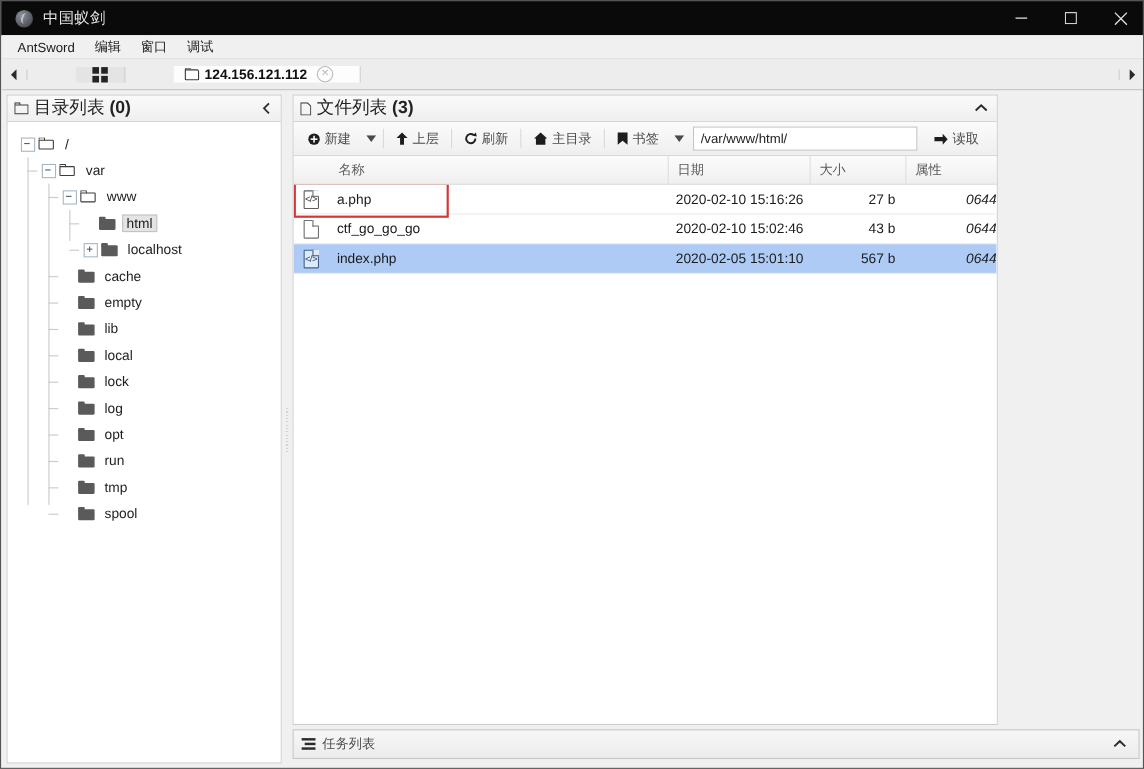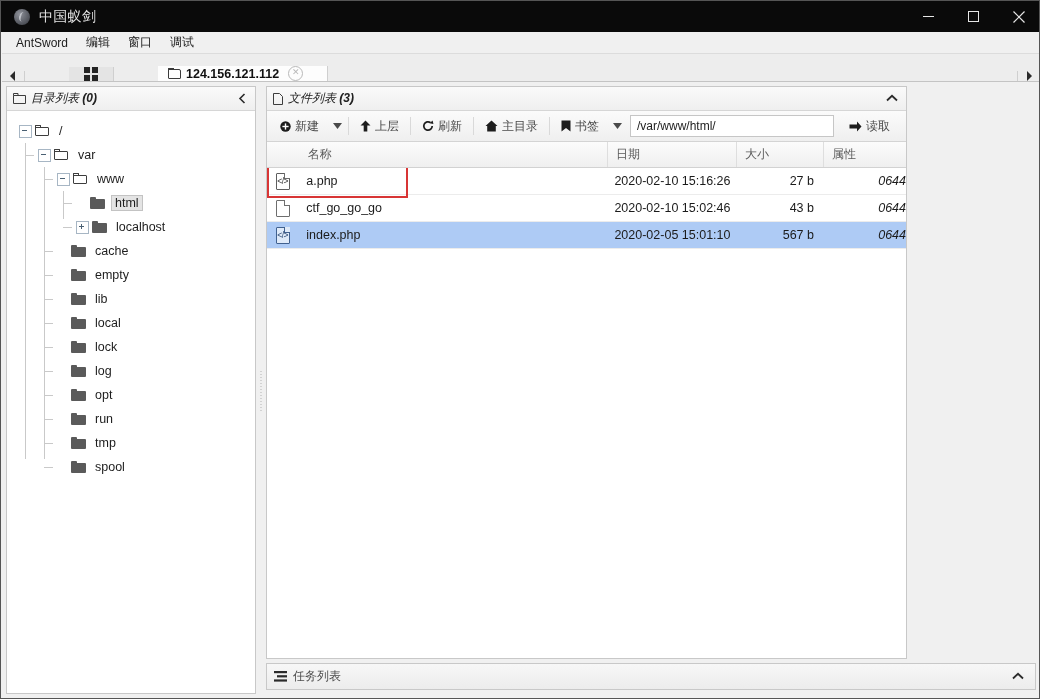--- a/index.html
+++ b/index.html
@@ -63,21 +63,21 @@
     padding: 2px 8px; margin-left: 2px;
     white-space: nowrap;
   }
   .menu-item:first-child { margin-left: 6px; }
 
   
   .tabstrip {
     position: absolute; left: 1px; top: 53px; width: 1038px; height: 28px;
     background: #ededed;
     border-bottom: 1px solid #c4c4c4;
-    display: flex; align-items: flex-end;
+    display: flex; align-items: center;
     box-sizing: border-box;
     gap: 44px;
   }
   .tab-arrow {
     width: 22px; display: flex; align-items: center; justify-content: center;
     background: #ededed;
     border-right: 1px solid #cfcfcf;
   }
   .tab-arrow.right { border-right: none; border-left: 1px solid #cfcfcf; margin-left: auto; }
   .tab-arrow svg { display: block; }
@@ -124,21 +124,21 @@
     display: flex; flex-direction: column;
   }
   .panel-head {
     height: 24px; min-height: 24px;
     background: linear-gradient(#fafafa, #efefef);
     border-bottom: 1px solid #d6d6d6;
     display: flex; align-items: center; padding: 0 6px;
     box-sizing: border-box;
   }
   .panel-head .ph-icon { margin-right: 5px; display: flex; align-items: center; }
-  .panel-head .ph-title { font-size: 12px; color: #222; white-space: nowrap; font-style: italic; }
+  .panel-head .ph-title { font-size: 16px; color: #222; white-space: nowrap; }
   .panel-head .ph-title b { font-weight: bold; }
   .panel-head .ph-act { margin-left: auto; display: flex; align-items: center; padding-right: 2px; }
 
   .tree {
     flex: 1 1 auto; overflow: hidden;
     padding: 8px 0 0 0;
     background: #fff;
     position: relative;
   }
   .tnode {

